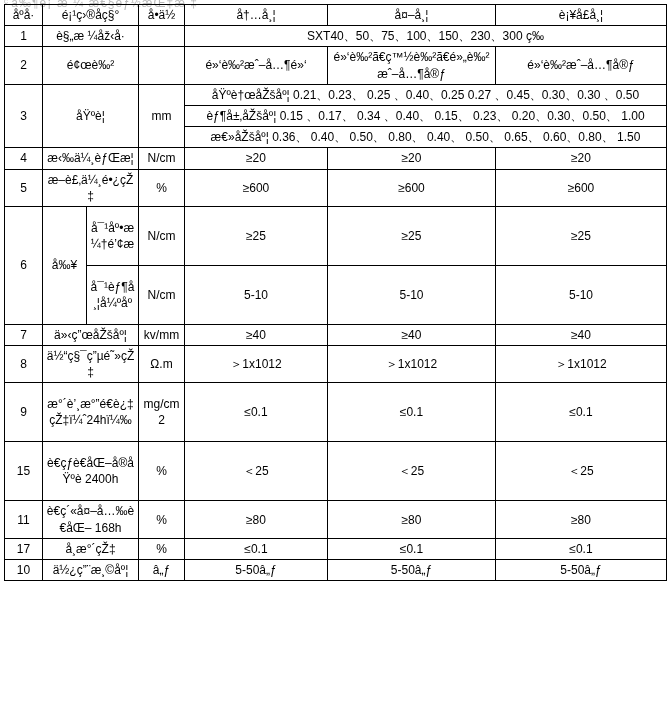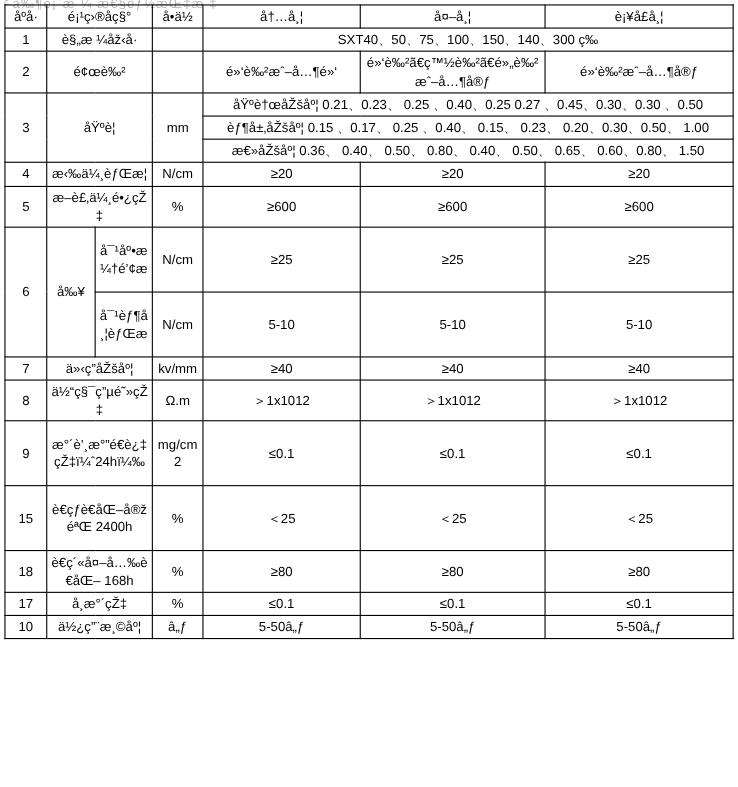--- a/index.html
+++ b/index.html
@@ -83,40 +83,40 @@
         <td class="hdr">å•ä½</td>
         <td class="hdr">å†…å¸¦</td>
         <td class="hdr">å¤–å¸¦</td>
         <td class="hdr">è¡¥å£å¸¦</td>
       </tr>
 
       <tr>
         <td>1</td>
         <td colspan="2">è§„æ ¼åž‹å·</td>
         <td></td>
-        <td colspan="3">SXT40、50、75、100、150、140、300 ç­‰</td>
+        <td colspan="3">SXT40、50、75、100、150、230、300 ç­‰</td>
       </tr>
 
       <tr>
         <td>2</td>
         <td colspan="2">é¢œè‰²</td>
         <td></td>
         <td>é»‘è‰²æˆ–å…¶é»‘</td>
         <td>é»‘è‰²ã€ç™½è‰²ã€é»„è‰²æˆ–å…¶å®ƒ</td>
         <td>é»‘è‰²æˆ–å…¶å®ƒ</td>
       </tr>
 
       <tr>
         <td rowspan="3">3</td>
         <td rowspan="3" colspan="2">åŸºè¦</td>
         <td rowspan="3">mm</td>
         <td class="thickcell" colspan="3">åŸºè†œåŽšåº¦ 0.21、0.23、 0.25 、0.40、0.25 0.27 、0.45、0.30、0.30 、0.50</td>
       </tr>
       <tr>
-        <td class="thickcell" colspan="3">èƒ¶å±‚åŽšåº¦ 0.15 、0.17、 0.25 、0.40、 0.15、 0.23、 0.20、0.30、0.50、 1.00</td>
+        <td class="thickcell" colspan="3">èƒ¶å±‚åŽšåº¦ 0.15 、0.17、 0.34 、0.40、 0.15、 0.23、 0.20、0.30、0.50、 1.00</td>
       </tr>
       <tr>
         <td class="thickcell" colspan="3">æ€»åŽšåº¦ 0.36、 0.40、 0.50、 0.80、 0.40、 0.50、 0.65、 0.60、0.80、 1.50</td>
       </tr>
 
       <tr>
         <td>4</td>
         <td colspan="2">æ‹‰ä¼¸èƒŒæ¦</td>
         <td>N/cm</td>
         <td>≥20</td>
@@ -136,30 +136,30 @@
       <tr>
         <td rowspan="2">6</td>
         <td rowspan="2">å‰¥</td>
         <td class="tall">å¯¹åº•æ¼†é’¢æ</td>
         <td>N/cm</td>
         <td>≥25</td>
         <td>≥25</td>
         <td>≥25</td>
       </tr>
       <tr>
-        <td class="tall">å¯¹èƒ¶å¸¦èƒŒæ</td>
+        <td class="tall">å¯¹èƒ¶å¸¦å¼ºåº</td>
         <td>N/cm</td>
         <td>5-10</td>
         <td>5-10</td>
         <td>5-10</td>
       </tr>
 
       <tr>
         <td>7</td>
-        <td colspan="2">ä»‹ç”åŽšåº¦</td>
+        <td colspan="2">ä»‹ç”œåŽšåº¦</td>
         <td>kv/mm</td>
         <td>≥40</td>
         <td>≥40</td>
         <td>≥40</td>
       </tr>
 
       <tr>
         <td>8</td>
         <td colspan="2">ä½“ç§¯ç”µé˜»çŽ‡</td>
         <td>Ω.m</td>
@@ -172,29 +172,29 @@
         <td>9</td>
         <td class="tall" colspan="2">æ°´è’¸æ°”é€è¿‡çŽ‡ï¼ˆ24hï¼‰</td>
         <td>mg/cm2</td>
         <td>≤0.1</td>
         <td>≤0.1</td>
         <td>≤0.1</td>
       </tr>
 
       <tr>
         <td>15</td>
-        <td class="tall" colspan="2">è€çƒ­è€åŒ–å®žéªŒ 2400h</td>
+        <td class="tall" colspan="2">è€çƒ­è€åŒ–å®åŸºè 2400h</td>
         <td>%</td>
         <td>＜25</td>
         <td>＜25</td>
         <td>＜25</td>
       </tr>
 
       <tr>
-        <td>18</td>
+        <td>11</td>
         <td colspan="2">è€ç´«å¤–å…‰è€åŒ– 168h</td>
         <td>%</td>
         <td>≥80</td>
         <td>≥80</td>
         <td>≥80</td>
       </tr>
 
       <tr>
         <td>17</td>
         <td colspan="2">å¸æ°´çŽ‡</td>

